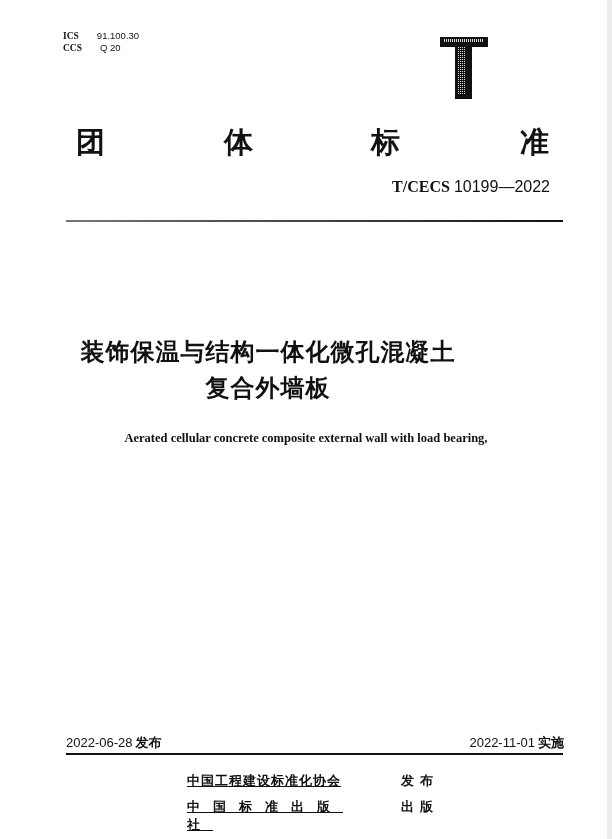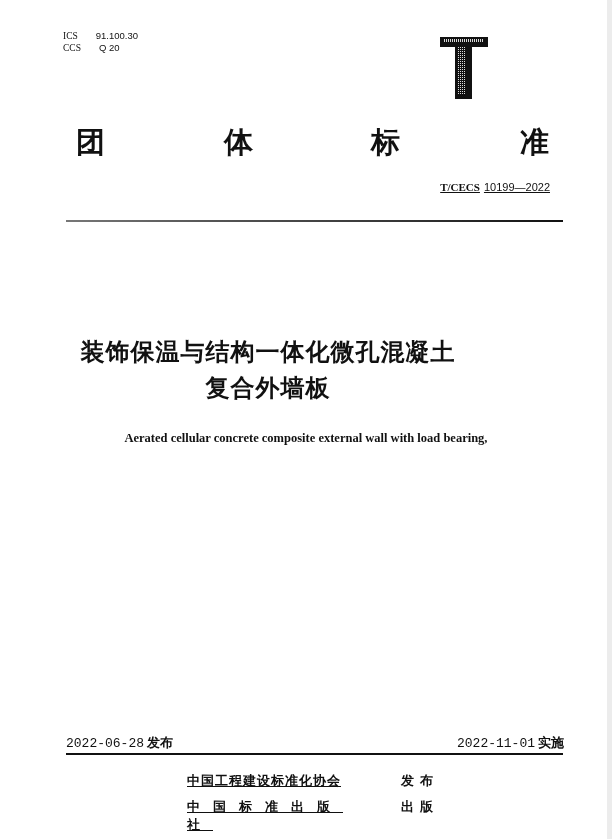--- a/index.html
+++ b/index.html
@@ -9,21 +9,21 @@
       font-family: "DejaVu Sans", "Liberation Sans", sans-serif;
     }
     .right-edge {
       position: absolute; left: 607px; top: 0; width: 5px; height: 839px;
       background: #ececec;
     }
     .codes {
       position: absolute; left: 63px; top: 30px;
       font-size: 9.5px; line-height: 11px; color: #111;
     }
-    .codes .lbl { font-family: "Liberation Serif", "DejaVu Serif", serif; font-weight: normal; }
+    .codes .lbl { font-family: "Liberation Serif", "DejaVu Serif", serif; font-weight: bold; }
     .codes .val { font-family: "Liberation Sans", sans-serif; margin-left: 18px; }
     .t-logo { position: absolute; left: 440px; top: 37px; width: 50px; height: 62px; }
     .t-logo .bar {
       position: absolute; left: 0; top: 0; width: 48px; height: 10px;
       background: #111;
     }
     .t-logo .bar::after {
       content: ""; position: absolute; left: 4px; top: 2px; width: 40px; height: 3px;
       background: repeating-linear-gradient(90deg, #d8d8d8 0 1px, #111 1px 2px);
     }
@@ -38,41 +38,41 @@
         repeating-linear-gradient(90deg, #dcdcdc 0 1px, #111 1px 2px);
     }
     .std-type {
       position: absolute; left: 0; top: 122px; width: 612px; height: 40px;
     }
     .std-type span {
       position: absolute; top: 0; font-size: 29px; font-weight: bold; line-height: 40px;
     }
     .std-number {
       position: absolute; right: 62px; top: 179px;
-      font-size: 11px; line-height: 16px; text-decoration: underline;
+      font-size: 16px; line-height: 16px;
     }
     .std-number .prefix { font-family: "Liberation Serif", "DejaVu Serif", serif; font-weight: bold; }
     .std-number .num { font-family: "Liberation Sans", sans-serif; margin-left: 4px; }
     .rule-top {
       position: absolute; left: 66px; top: 220px; width: 497px; height: 2px;
       background: linear-gradient(90deg, #777 0%, #555 30%, #333 70%, #111 100%);
     }
     .title-cn {
       position: absolute; left: 0; top: 334px; width: 536px; text-align: center;
       font-size: 24px; font-weight: bold; line-height: 36px; letter-spacing: 1px;
     }
     .title-en {
       position: absolute; left: 0; top: 429px; width: 612px; text-align: center;
       font-family: "Liberation Serif", "DejaVu Serif", serif; font-weight: bold;
       font-size: 12.5px; line-height: 18px;
     }
     .date {
       position: absolute; top: 735px; font-size: 13px; line-height: 16px;
     }
-    .date .d { font-family: Liberation Mono, monospace; }
+    .date .d { font-family: Liberation Sans, sans-serif; }
     .date .a { font-weight: bold; margin-left: 3px; }
     .date-issue { left: 66px; }
     .date-impl { right: 48px; }
     .rule-bottom {
       position: absolute; left: 66px; top: 753px; width: 497px; height: 2px; background: #111;
     }
     .pub-row {
       position: absolute; left: 0; width: 612px; font-size: 13px; line-height: 18px;
     }
     .pub-row .org { position: absolute; left: 187px; width: 180px; font-weight: bold; text-decoration: underline; }

